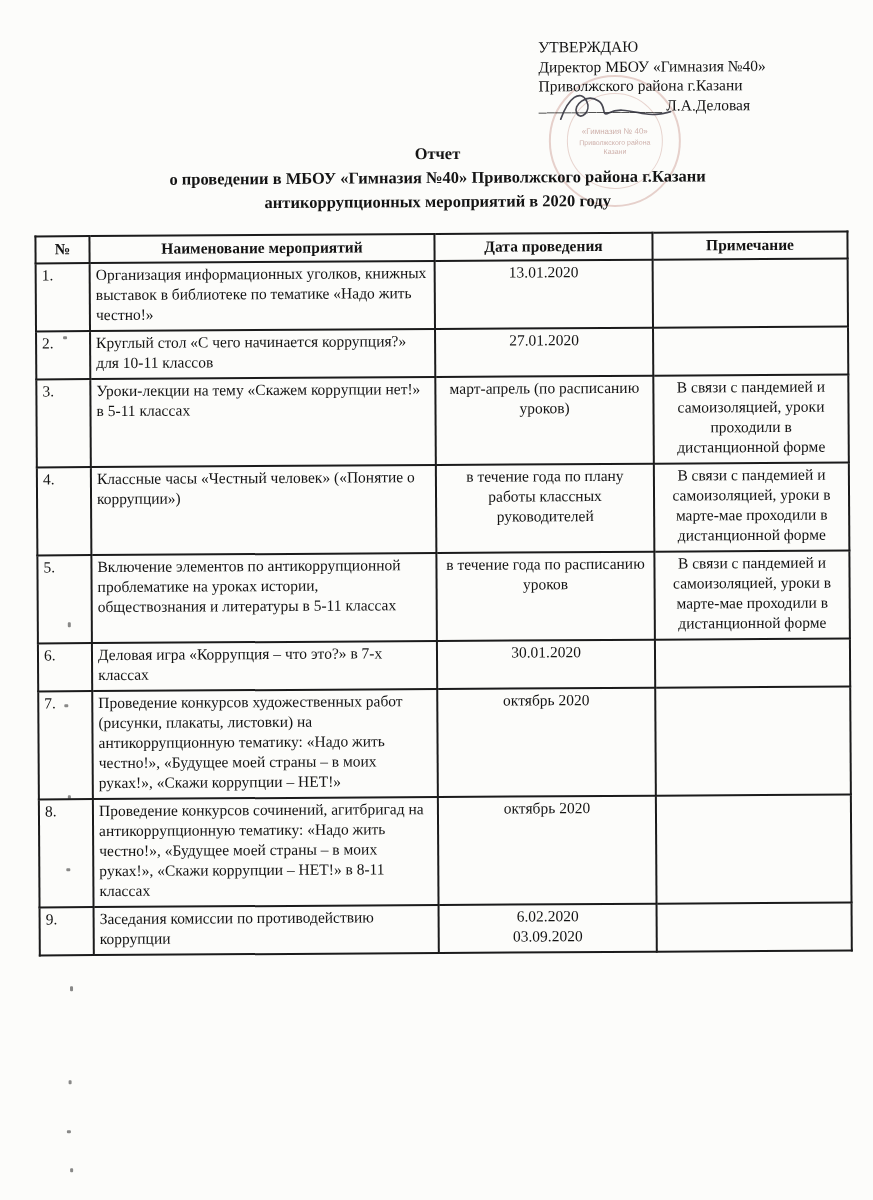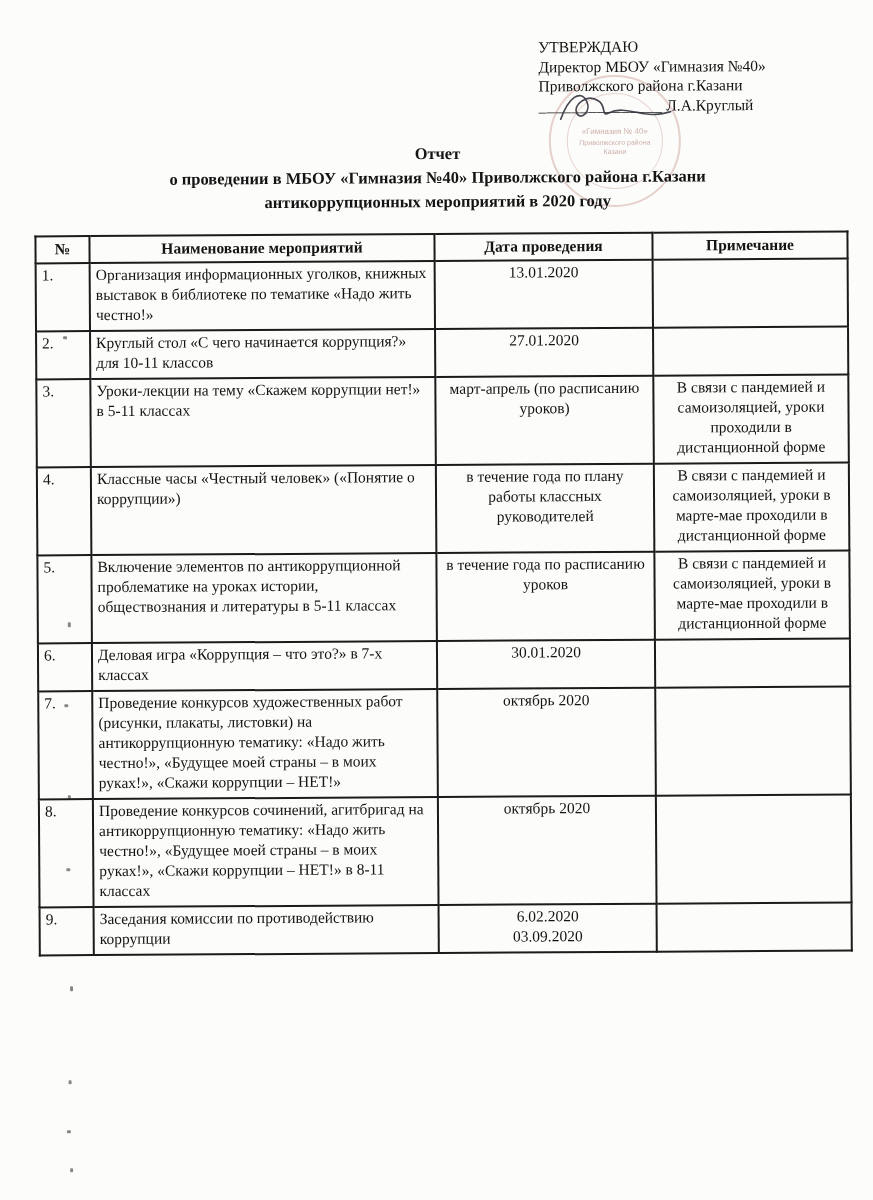--- a/index.html
+++ b/index.html
@@ -106,21 +106,21 @@
       <div class="s1">«Гимназия № 40»</div>
       <div>Приволжского района</div>
       <div>Казани</div>
     </div>
   </div>
 
   <div class="approval">
     <div>УТВЕРЖДАЮ</div>
     <div>Директор МБОУ «Гимназия №40»</div>
     <div>Приволжского района г.Казани</div>
-    <div class="sigline"><span class="underscores">_______________</span> <span>Л.А.Круглый</span></div>
+    <div class="sigline"><span class="underscores">_______________</span> <span>Л.А.Деловая</span></div>
   </div>
 
   <svg class="signature" viewBox="0 0 120 42">
     <path d="M4 32 C 12 10, 24 2, 30 14 C 35 24, 24 34, 20 26 C 16 18, 30 6, 42 14 C 50 19, 44 30, 52 26 C 62 21, 72 24, 88 27 C 98 29, 106 27, 114 25" fill="none" stroke="#34343f" stroke-width="1.7" stroke-linecap="round" opacity="0.9"></path>
   </svg>
 
   <div class="doc-title">
     <div>Отчет</div>
     <div>о проведении в МБОУ «Гимназия №40» Приволжского района г.Казани</div>
     <div>антикоррупционных мероприятий в 2020 году</div>

